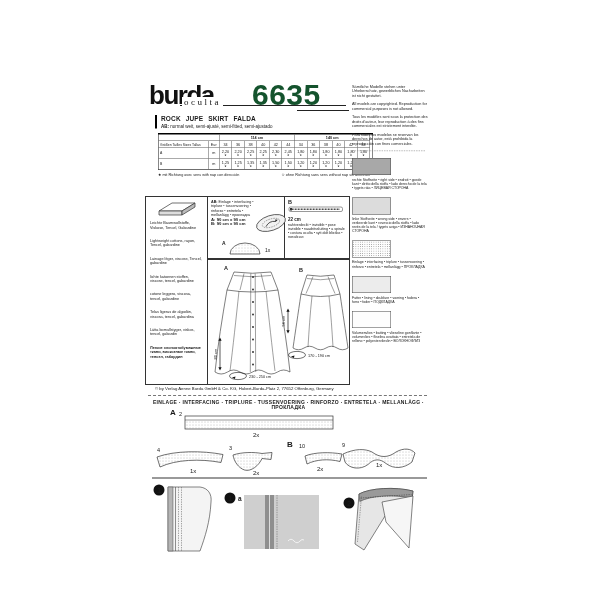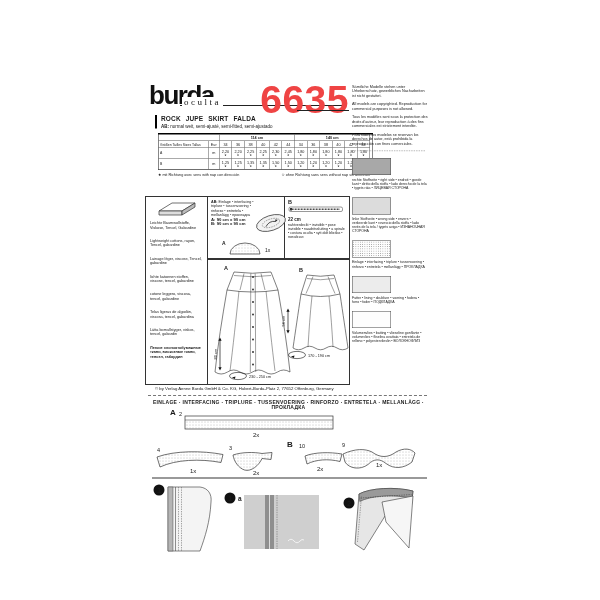--- a/index.html
+++ b/index.html
@@ -5,21 +5,21 @@
   html,body{margin:0;padding:0;background:#fff;}
   #page{position:relative;width:600px;height:600px;background:#ffffff;overflow:hidden;
         font-family:"Liberation Sans",sans-serif;color:#1a1a1a;}
   .abs{position:absolute;}
   .s50{transform:scale(.5);transform-origin:0 0;}
   .b{font-weight:bold;}
   
   #logo{left:149px;top:80px;font-weight:800;font-size:26px;letter-spacing:-1.5px;color:#111;}
   #logo-sub{left:182px;top:97px;font-family:"Liberation Serif",serif;font-size:9px;letter-spacing:2.5px;background:#fff;padding:0 2px;color:#111;}
   #logo-rule{left:180px;top:105px;width:166px;height:1px;background:#222;}
-  #pattern-number{left:252px;top:78px;width:97px;text-align:right;font-size:39px;font-weight:700;letter-spacing:.5px;color:#ef4444;}
+  #pattern-number{left:252px;top:78px;width:97px;text-align:left;font-size:30px;font-weight:700;letter-spacing:.5px;color:#14532d;}
   #number-rule{left:297px;top:110px;width:52px;height:1px;background:#222;}
   
   #title-wrap{left:155px;top:115px;width:440px;}
   #title-line{border-left:4px solid #000;padding-left:8px;}
   #title-main{font-size:13px;font-weight:bold;word-spacing:6px;letter-spacing:.3px;}
   #title-sub{font-size:9px;margin-top:2px;}
   
   #table-wrap{left:158px;top:133px;width:430px;}
   .tbl{display:grid;grid-template-columns:100px 22px repeat(12,25.1px);border:1.5px solid #111;border-top:3px solid #000;}
   .tc{border-right:.8px solid #555;border-bottom:.8px solid #555;display:flex;align-items:center;justify-content:center;text-align:center;font-size:7.5px;min-height:12px;}

